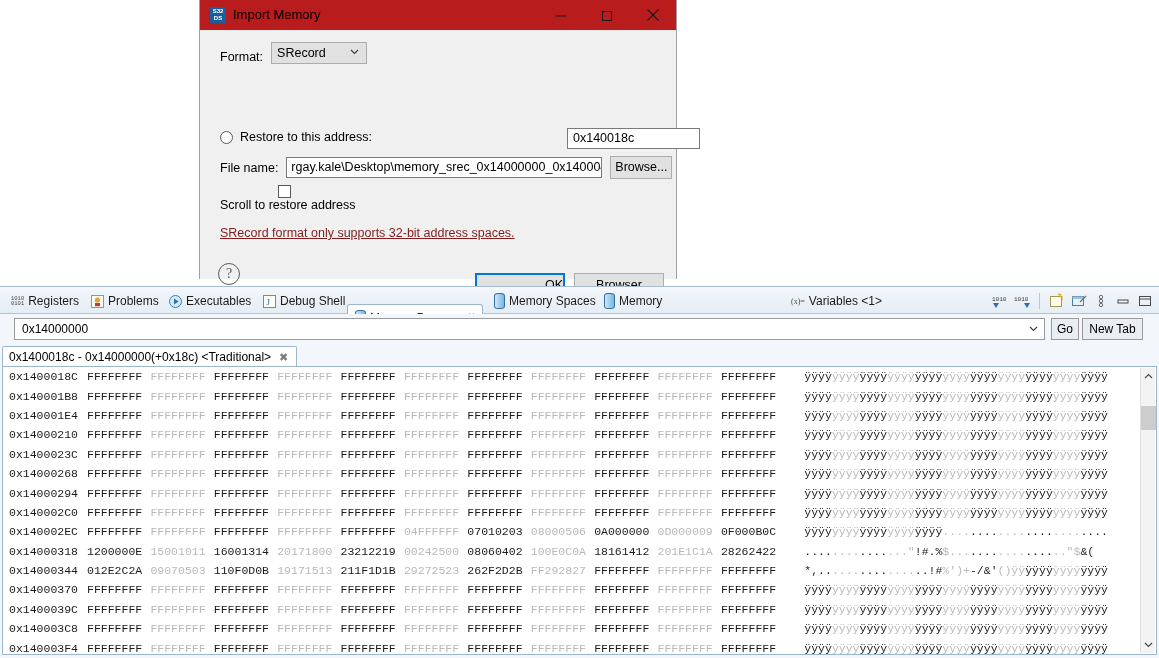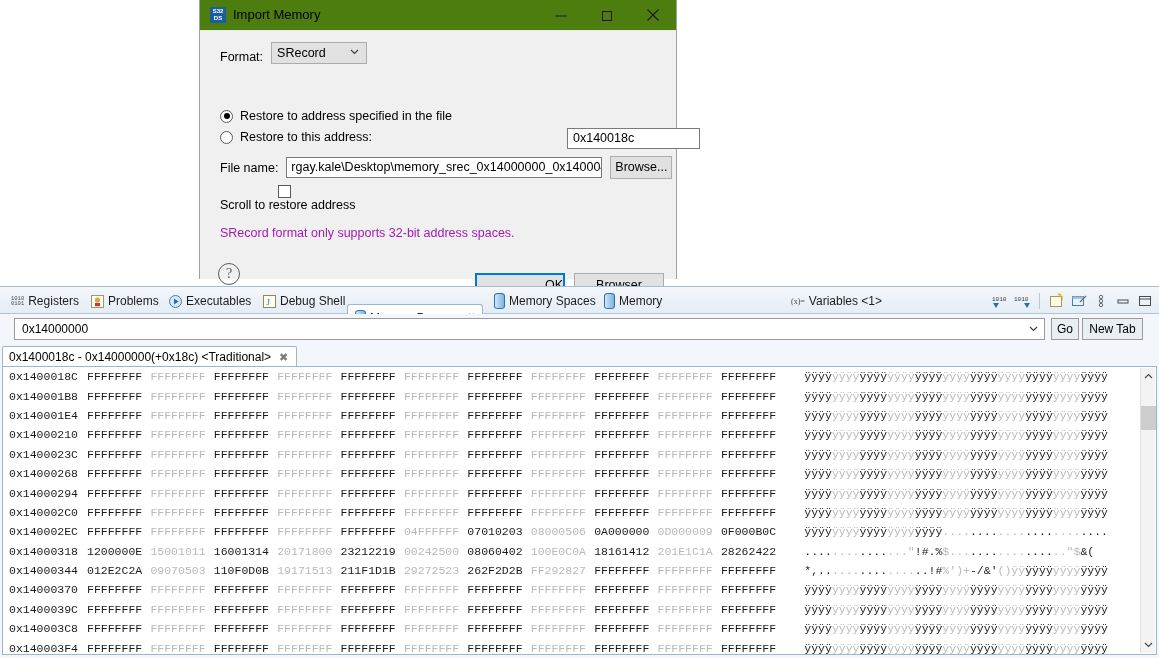--- a/index.html
+++ b/index.html
@@ -13,21 +13,21 @@
   
   #desktop{position:absolute;left:0;top:0;width:1159px;height:286px;background:#ffffff;}
 
   
   #dialog{
     position:absolute;left:199px;top:0px;width:478px;height:279px;
     background:#f0f0f0;border:1px solid #a0a0a0;border-top:none;
     box-sizing:border-box;
   }
   #dlg-titlebar{
-    position:absolute;left:0;top:0;width:100%;height:31px;background:#4d7c0f;
+    position:absolute;left:0;top:0;width:100%;height:31px;background:#b91c1c;
     border-bottom:1px solid #e8e8e8;box-sizing:border-box;
   }
   #dlg-icon{
     position:absolute;left:10px;top:7px;width:16px;height:16px;
     background:#1b5e9e;border-radius:1px;
     color:#fff;font-size:6px;line-height:7px;text-align:center;
     font-family:"Liberation Sans",sans-serif;font-weight:bold;padding-top:1px;box-sizing:border-box;
   }
   #dlg-icon span{display:block;}
   #dlg-title{
@@ -84,21 +84,21 @@
   #browse-btn{
     margin-left:8px;width:62px;height:23px;background:#e1e1e1;border:1px solid #adadad;
     box-sizing:border-box;font-size:12.5px;text-align:center;line-height:21px;color:#000;
   }
 
   #scroll-row{position:absolute;left:20px;top:154px;display:flex;align-items:center;flex-direction:column;}
   .chk{
     width:13px;height:13px;border:1px solid #5a5a5a;background:#fff;box-sizing:border-box;
     margin-right:7px;flex:none;
   }
-  #note{position:absolute;left:220px;top:195px;font-size:12.5px;color:#a21caf;}
+  #note{position:absolute;left:220px;top:195px;font-size:12.5px;color:#7f1d1d;text-decoration:underline;}
   #note.abs{left:20px;}
 
   #help-icon{
     position:absolute;left:18px;top:232px;width:22px;height:22px;border:1.4px solid #5c5c5c;
     border-radius:50%;box-sizing:border-box;text-align:center;line-height:19px;
     font-size:14px;color:#5c5c5c;font-family:"Liberation Serif",serif;
   }
   #ok-btn{
     position:absolute;left:275px;top:242px;width:90px;height:24px;
     background:#e1e1e1;border:2px solid #0078d7;box-sizing:border-box;
@@ -229,24 +229,20 @@
       <div id="fmt-select">
         <span>SRecord</span>
         <span class="chev">
           <svg class="chev-svg" width="9" height="6" viewBox="0 0 9 6">
             <polyline points="1,1 4.5,4.5 8,1" fill="none" stroke="#3a3a3a" stroke-width="1.1"></polyline>
           </svg>
         </span>
       </div>
     </div>
 
-    <div class="radio-row" id="radio1">
-      <div class="radio on"></div>
-      <div class="lbl">Restore to address specified in the file</div>
-    </div>
 
     <div class="radio-row" id="radio2">
       <div class="radio"></div>
       <div class="lbl">Restore to this address:</div>
     </div>
     <div id="addr-input">0x140018c</div>
 
     <div id="file-row">
       <div id="file-label" class="lbl">File name:</div>
       <div id="file-input">rgay.kale\Desktop\memory_srec_0x14000000_0x14000400</div>

